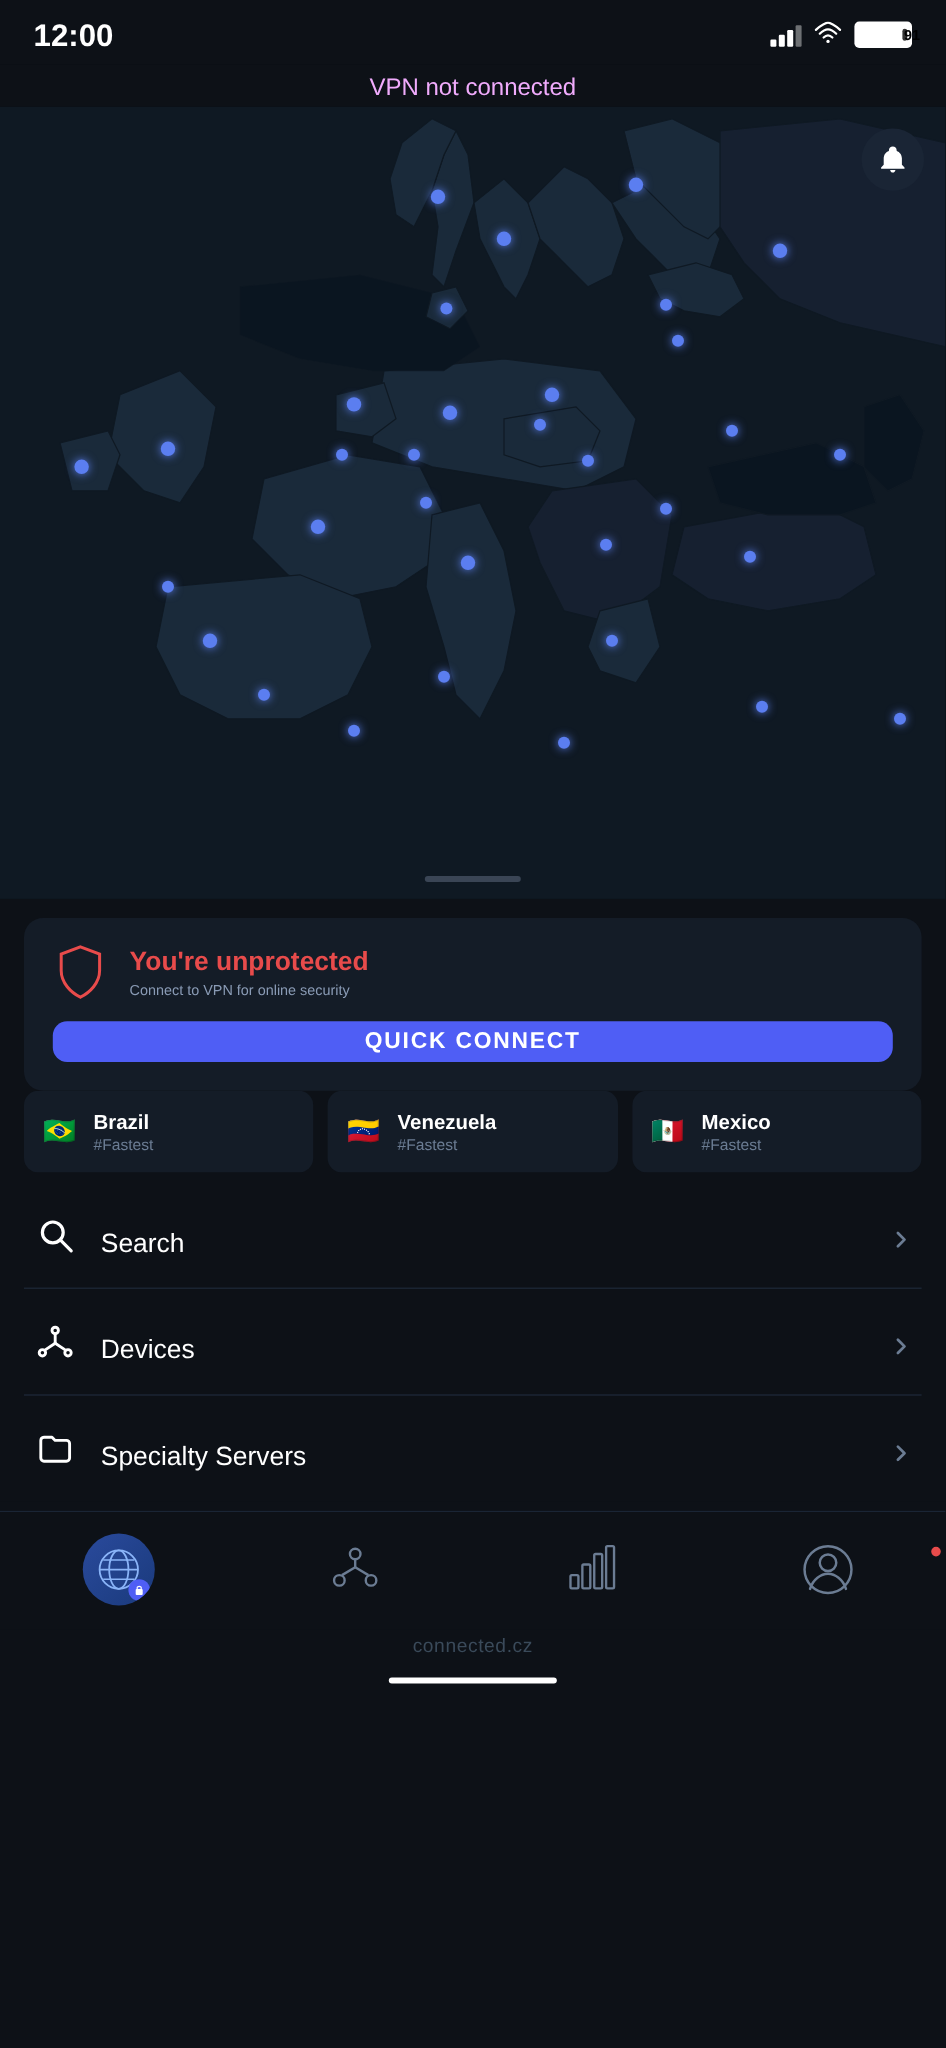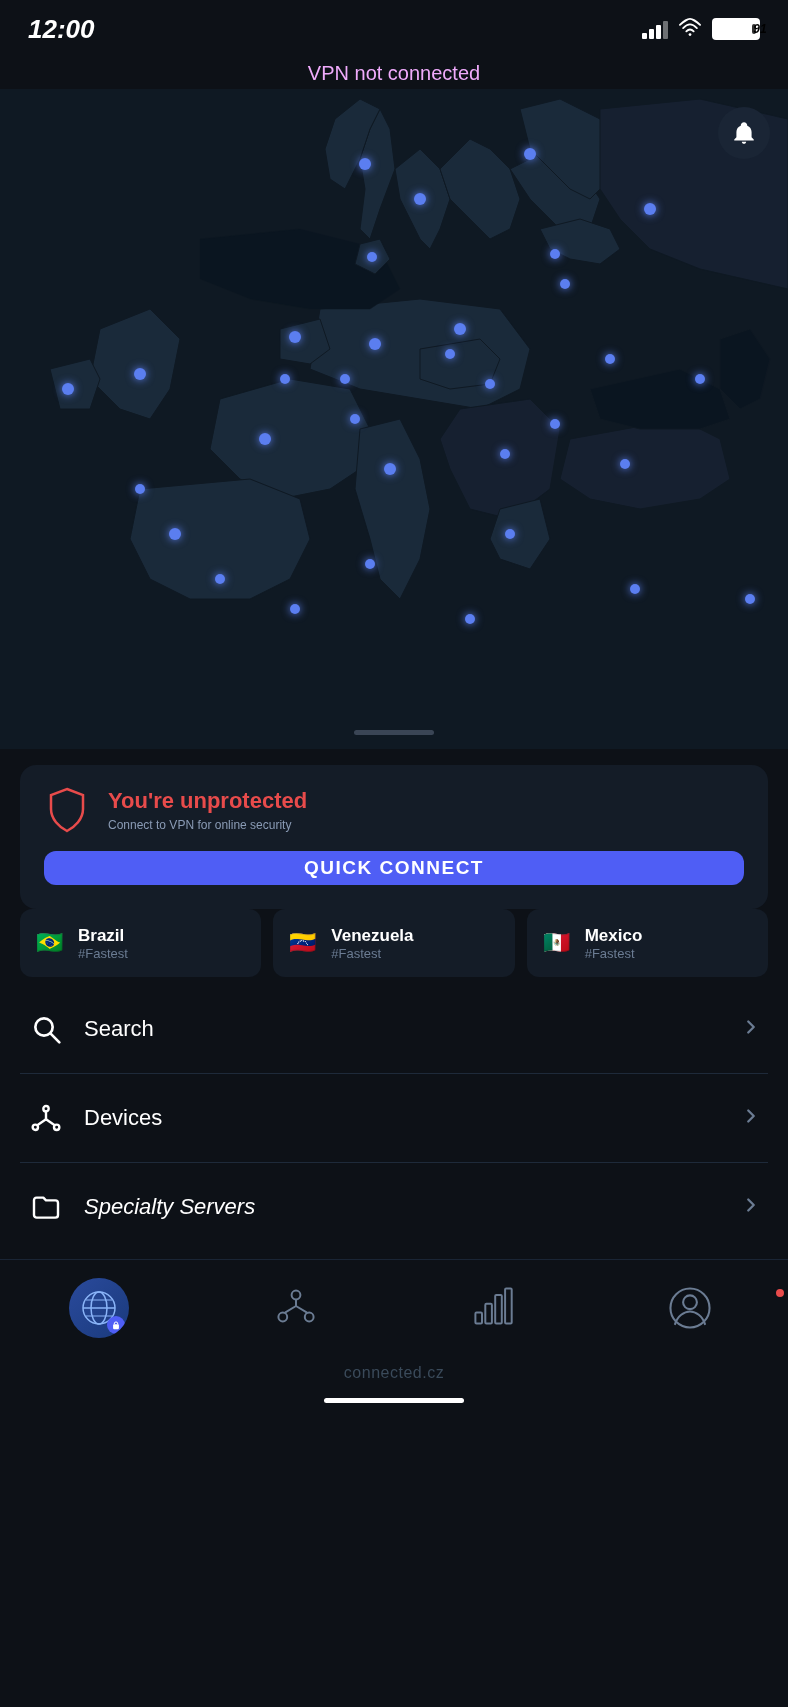--- a/index.html
+++ b/index.html
@@ -15,21 +15,20 @@
     }
 
     
     .status-bar {
       display: flex;
       justify-content: space-between;
       align-items: center;
       padding: 12px 28px 8px 28px;
       background: #0d1117;
       height: 54px;
-      font-style: italic;
     }
     .status-time {
       font-size: 26px;
       font-weight: 700;
       color: #ffffff;
     }
     .status-icons {
       display: flex;
       align-items: center;
       gap: 10px;
@@ -259,28 +258,27 @@
       color: #6b7c93;
     }
 
     
     .menu-items {
       margin-top: 8px;
     }
 
     .menu-item {
       display: flex;
-      align-items: center;
+      align-items: flex-end;
       padding: 24px 6px;
       cursor: pointer;
       border-bottom: 1px solid #1e2a3a;
     }
     .menu-item:last-child {
       border-bottom: none;
-      font-style: italic;
     }
 
     .menu-icon-wrap {
       width: 40px;
       height: 40px;
       display: flex;
       align-items: center;
       justify-content: center;
       margin-right: 18px;
       flex-shrink: 0;

